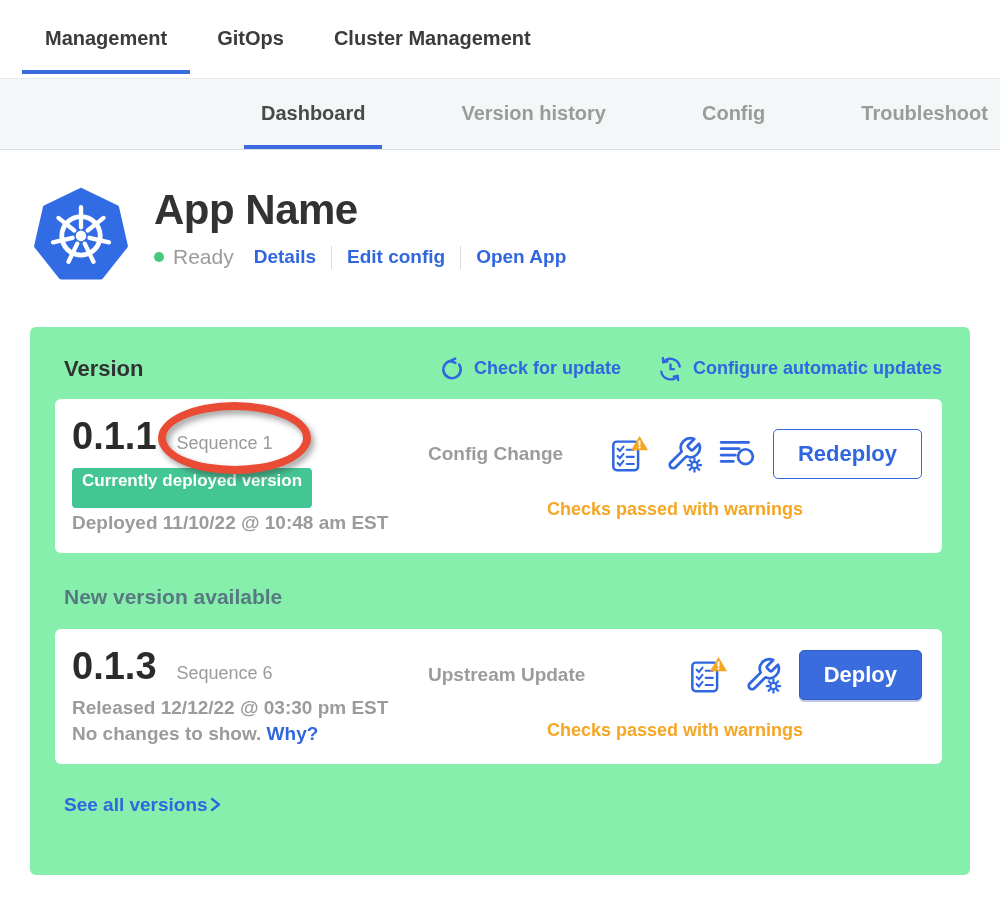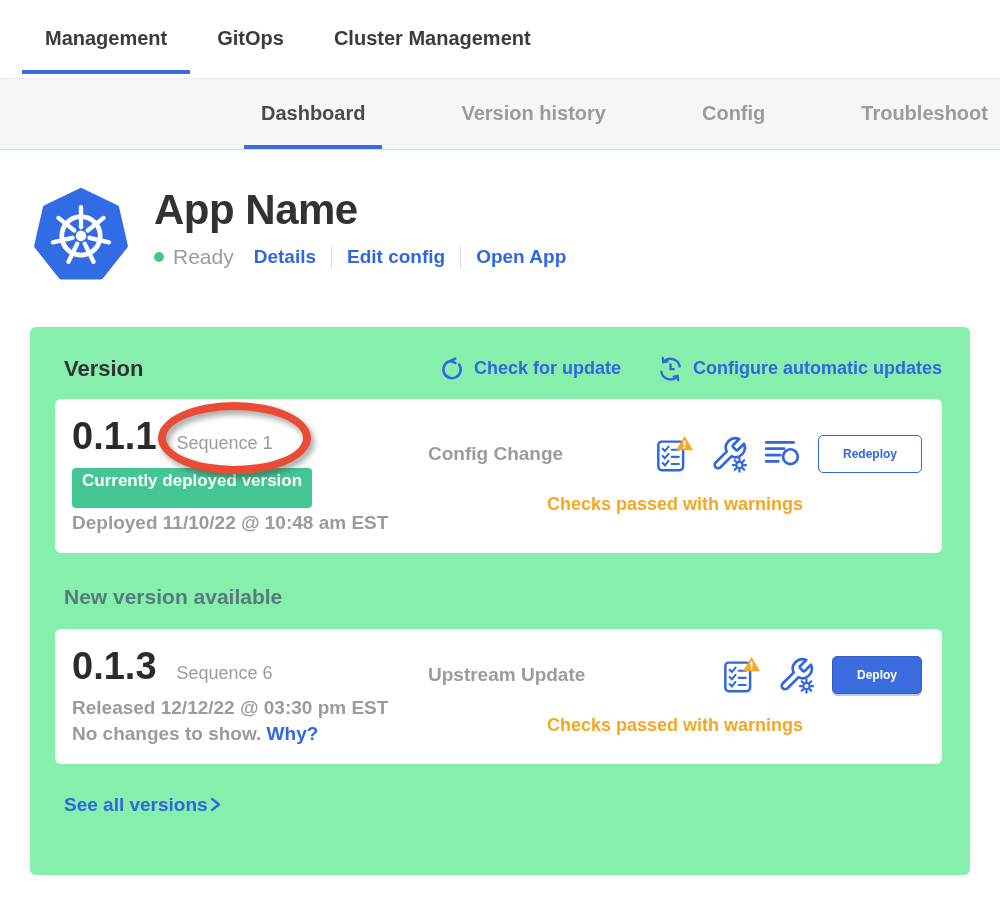--- a/index.html
+++ b/index.html
@@ -55,21 +55,21 @@
   .vseq { font-size:18px; font-weight:500; color:#9b9b9b; margin-left:20px; }
   .badge { margin-top:10px; background:#44c594; color:#fff; font-size:17px; font-weight:700; padding:3px 10px 17px; border-radius:4px; }
   .vmeta { margin-top:4px; font-size:19px; font-weight:600; color:#9b9b9b; }
   .vmeta .why { color:#3066e0; font-weight:700; cursor:pointer; }
   .vright { flex:1; display:flex; flex-direction:column; justify-content:center; gap:20px; padding-left:20px; }
   .vrow { display:flex; align-items:center; }
   .vsource { font-size:19px; font-weight:700; color:#9b9b9b; }
   .vicons { margin-left:auto; display:flex; align-items:center; gap:15px; }
   .vicons svg { cursor:pointer; }
   .btn {
-    font-family:inherit; font-size:12px; font-weight:700; border-radius:5px;
+    font-family:inherit; font-size:22px; font-weight:700; border-radius:5px;
     padding:11px 24px; margin-left:17px; cursor:pointer;
   }
   .btn.outline { background:#fff; color:#3066e0; border:1.5px solid #3066e0; }
   .btn.solid { background:#3a6cdd; color:#fff; border:1px solid #335fc4; box-shadow:0 2px 0 rgba(35,70,150,.3); }
   .vchecks { text-align:center; font-size:18px; font-weight:700; color:#f5a623; }
   .newver { font-size:21px; font-weight:700; color:#577981; margin:32px 0 0 9px; }
   .seeall { display:flex; align-items:center; margin:30px 0 4px 9px; width:fit-content;
             font-size:19px; font-weight:700; color:#3066e0; cursor:pointer; }
   
   .annotation-ellipse {

